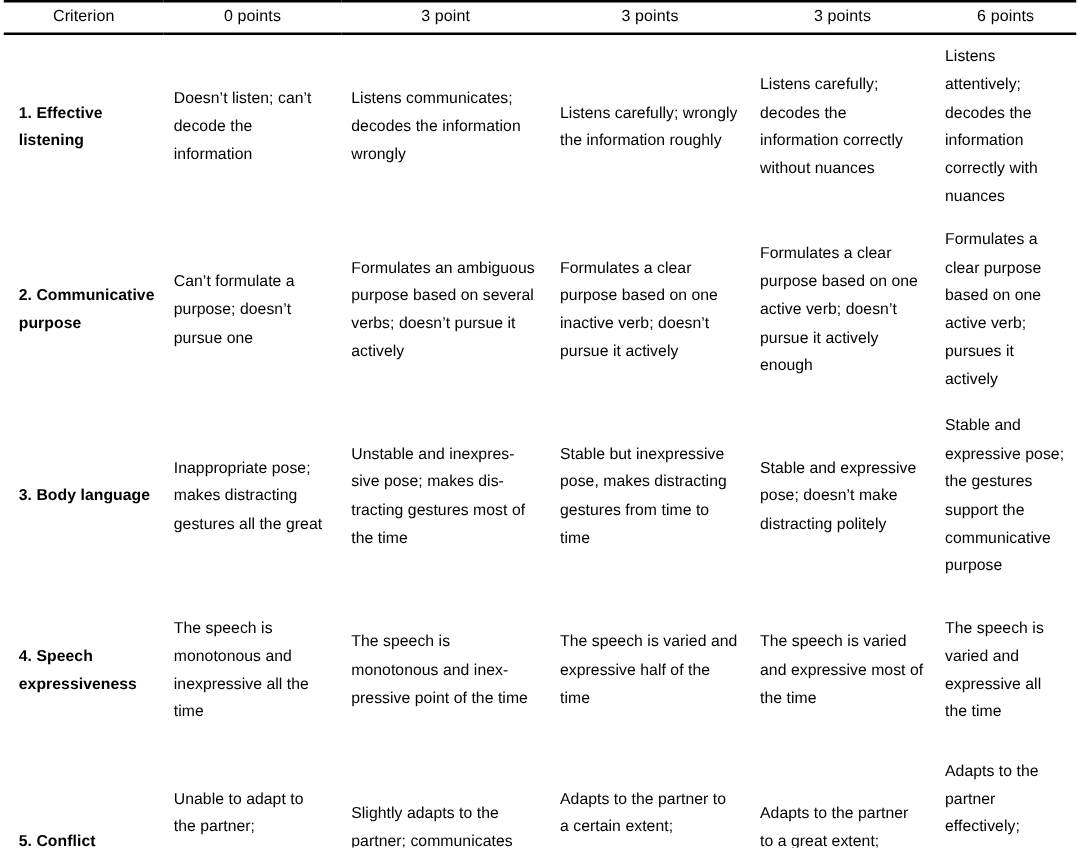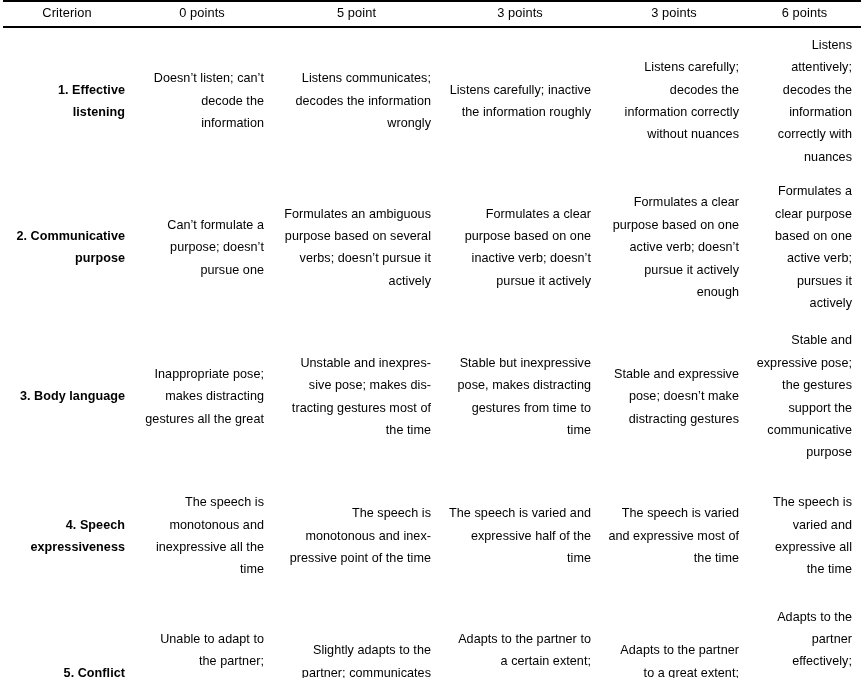--- a/index.html
+++ b/index.html
@@ -47,21 +47,20 @@
     line-height: 1.15;
     letter-spacing: 0.1px;
   }
 
   td.cell {
     vertical-align: middle;
     line-height: 1.78;
     padding: 6px 10px 6px 0;
     font-size: 12.6px;
     letter-spacing: 0.05px;
-    text-align: right;
   }
 
   td.criterion-cell {
     padding-left: 12px;
     padding-right: 6px;
     font-weight: bold;
   }
 
   td.level-cell {
     padding-left: 8px;
@@ -93,49 +92,49 @@
       <col class="c-l0">
       <col class="c-l1">
       <col class="c-l2">
       <col class="c-l3">
       <col class="c-l4">
     </colgroup>
     <thead>
       <tr class="header-row">
         <th class="col-head">Criterion</th>
         <th class="col-head">0 points</th>
-        <th class="col-head">5 point</th>
+        <th class="col-head">3 point</th>
         <th class="col-head">3 points</th>
         <th class="col-head">3 points</th>
         <th class="col-head">6 points</th>
       </tr>
     </thead>
     <tbody>
       <tr class="r0">
         <td class="cell criterion-cell">1. Effective listening</td>
         <td class="cell level-cell">Doesn’t listen; can’t decode the information</td>
         <td class="cell level-cell">Listens communicates; decodes the information wrongly</td>
-        <td class="cell level-cell">Listens carefully; inactive the information roughly</td>
+        <td class="cell level-cell">Listens carefully; wrongly the information roughly</td>
         <td class="cell level-cell">Listens carefully; decodes the information correctly without nuances</td>
         <td class="cell level-cell">Listens attentively; decodes the information correctly with nuances</td>
       </tr>
       <tr class="r1">
         <td class="cell criterion-cell">2. Communicative purpose</td>
         <td class="cell level-cell">Can’t formulate a purpose; doesn’t pursue one</td>
         <td class="cell level-cell">Formulates an ambiguous purpose based on several verbs; doesn’t pursue it actively</td>
         <td class="cell level-cell">Formulates a clear purpose based on one inactive verb; doesn’t pursue it actively</td>
         <td class="cell level-cell">Formulates a clear purpose based on one active verb; doesn’t pursue it actively enough</td>
         <td class="cell level-cell">Formulates a clear purpose based on one active verb; pursues it actively</td>
       </tr>
       <tr class="r2">
         <td class="cell criterion-cell">3. Body language</td>
         <td class="cell level-cell">Inappropriate pose; makes distracting gestures all the great</td>
         <td class="cell level-cell">Unstable and inexpres-sive pose; makes dis-tracting gestures most of the time</td>
         <td class="cell level-cell">Stable but inexpressive pose, makes distracting gestures from time to time</td>
-        <td class="cell level-cell">Stable and expressive pose; doesn’t make distracting gestures</td>
+        <td class="cell level-cell">Stable and expressive pose; doesn’t make distracting politely</td>
         <td class="cell level-cell">Stable and expressive pose; the gestures support the communicative purpose</td>
       </tr>
       <tr class="r3">
         <td class="cell criterion-cell">4. Speech expressiveness</td>
         <td class="cell level-cell">The speech is monotonous and inexpressive all the time</td>
         <td class="cell level-cell">The speech is monotonous and inex-pressive point of the time</td>
         <td class="cell level-cell">The speech is varied and expressive half of the time</td>
         <td class="cell level-cell">The speech is varied and expressive most of the time</td>
         <td class="cell level-cell">The speech is varied and expressive all the time</td>
       </tr>

